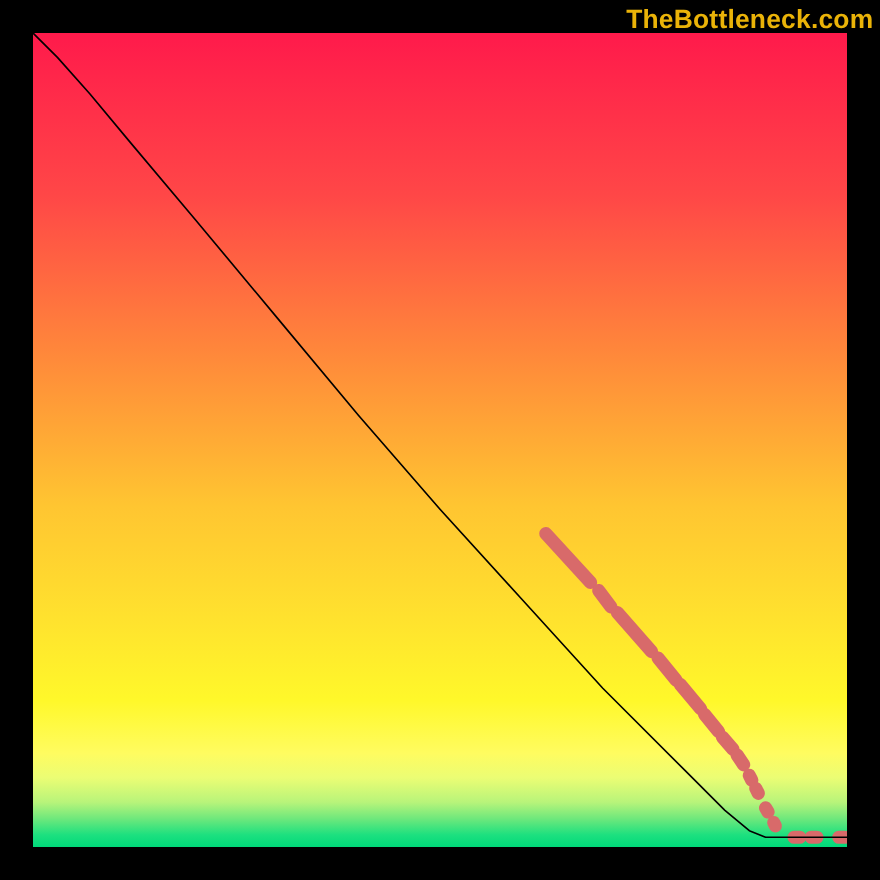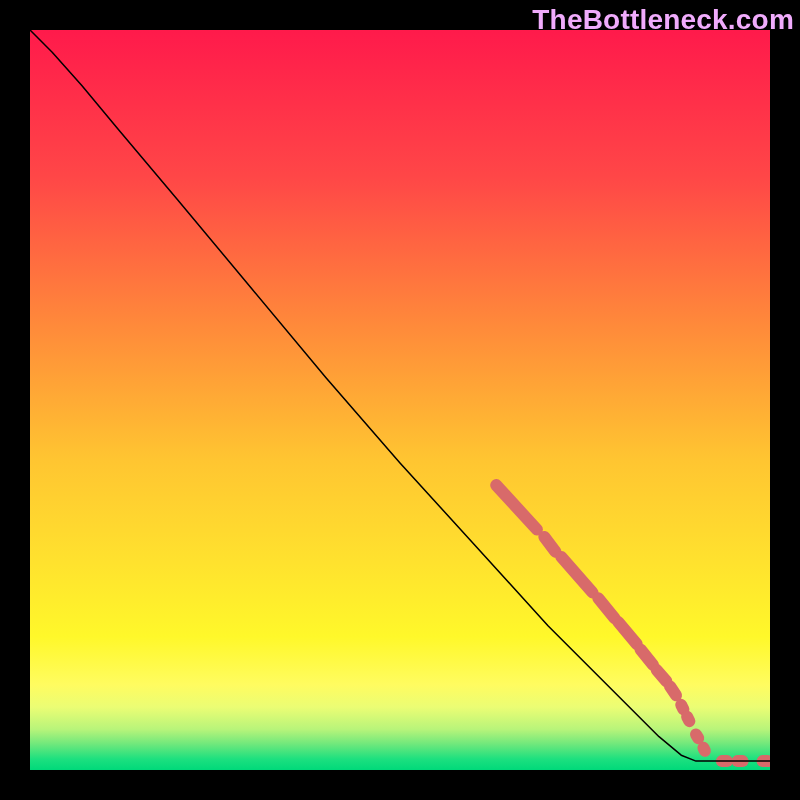--- a/index.html
+++ b/index.html
@@ -21,23 +21,23 @@
     position: absolute;
     left: 30px;
     top: 30px;
     width: 740px;
     height: 740px;
   }
   .watermark {
     position: absolute;
     top: 4px;
     right: 6px;
-    font-size: 28px;
+    font-size: 24px;
     font-weight: 600;
-    color: #f0abfc;
+    color: #eab308;
     letter-spacing: 0.2px;
     z-index: 5;
   }
   svg { display: block; }
 </style>
 </head>
 <body>
 
 <div class="stage">
   <div class="watermark">TheBottleneck.com</div>

